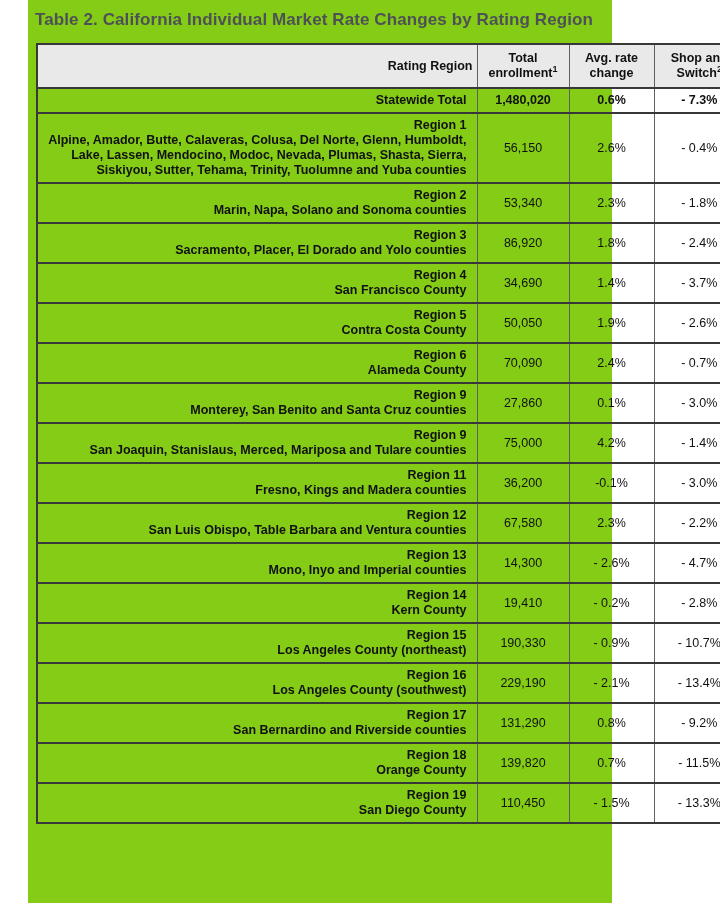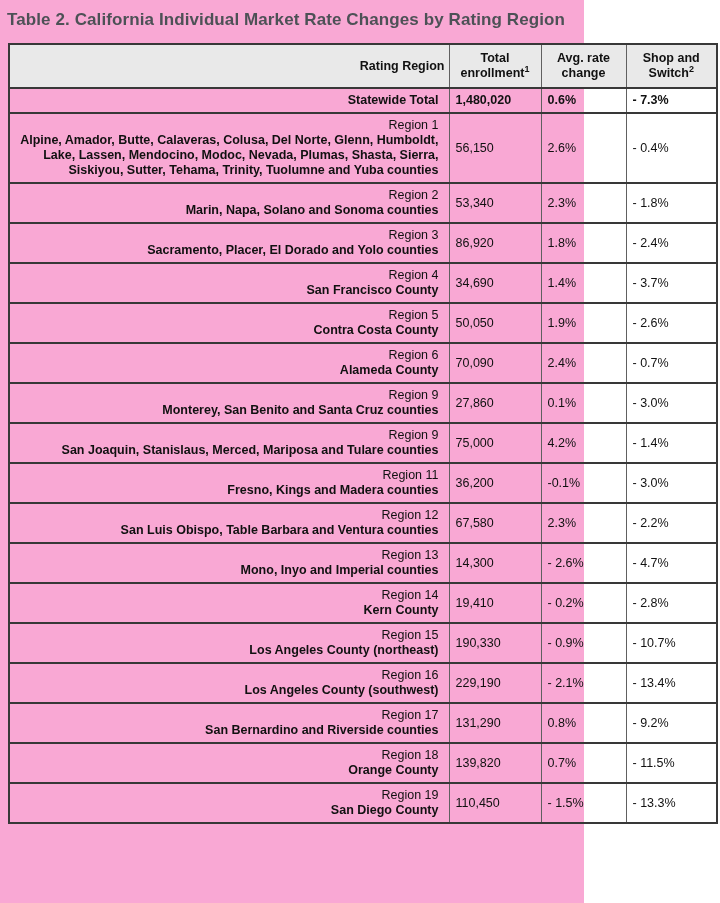--- a/index.html
+++ b/index.html
@@ -13,21 +13,22 @@
   html, body {
     margin: 0;
     padding: 0;
     background: #ffffff;
     font-family: "Liberation Sans", sans-serif;
     color: var(--text-color);
   }
   .page {
     width: 584px;
     min-height: 903px;
-    background: #f9a8d4;
+    background: #84cc16;
+    margin-left: 28px;
   }
   .title {
     font-size: 17px;
     font-weight: bold;
     color: var(--title-color);
     margin: 0;
     padding: 10px 0 13px 7px;
     letter-spacing: 0.1px;
   }
   table.rate-table {
@@ -65,24 +66,24 @@
     font-size: 9px;
     line-height: 0;
     vertical-align: super;
   }
   td.cell-region {
     text-align: right;
     padding-left: 8px;
     padding-right: 10px;
   }
   td.cell-num {
-    text-align: left;
+    text-align: center;
     white-space: nowrap;
   }
-  .region-name { font-weight: normal; }
+  .region-name { font-weight: bold; }
   .region-desc { font-weight: bold; }
   tr.row-bold td,
   tr.row-bold .region-name { font-weight: bold; }
 </style>
 </head>
 <body>
 
 <div class="page">
   <h1 class="title">Table 2. California Individual Market Rate Changes by Rating Region</h1>
 

